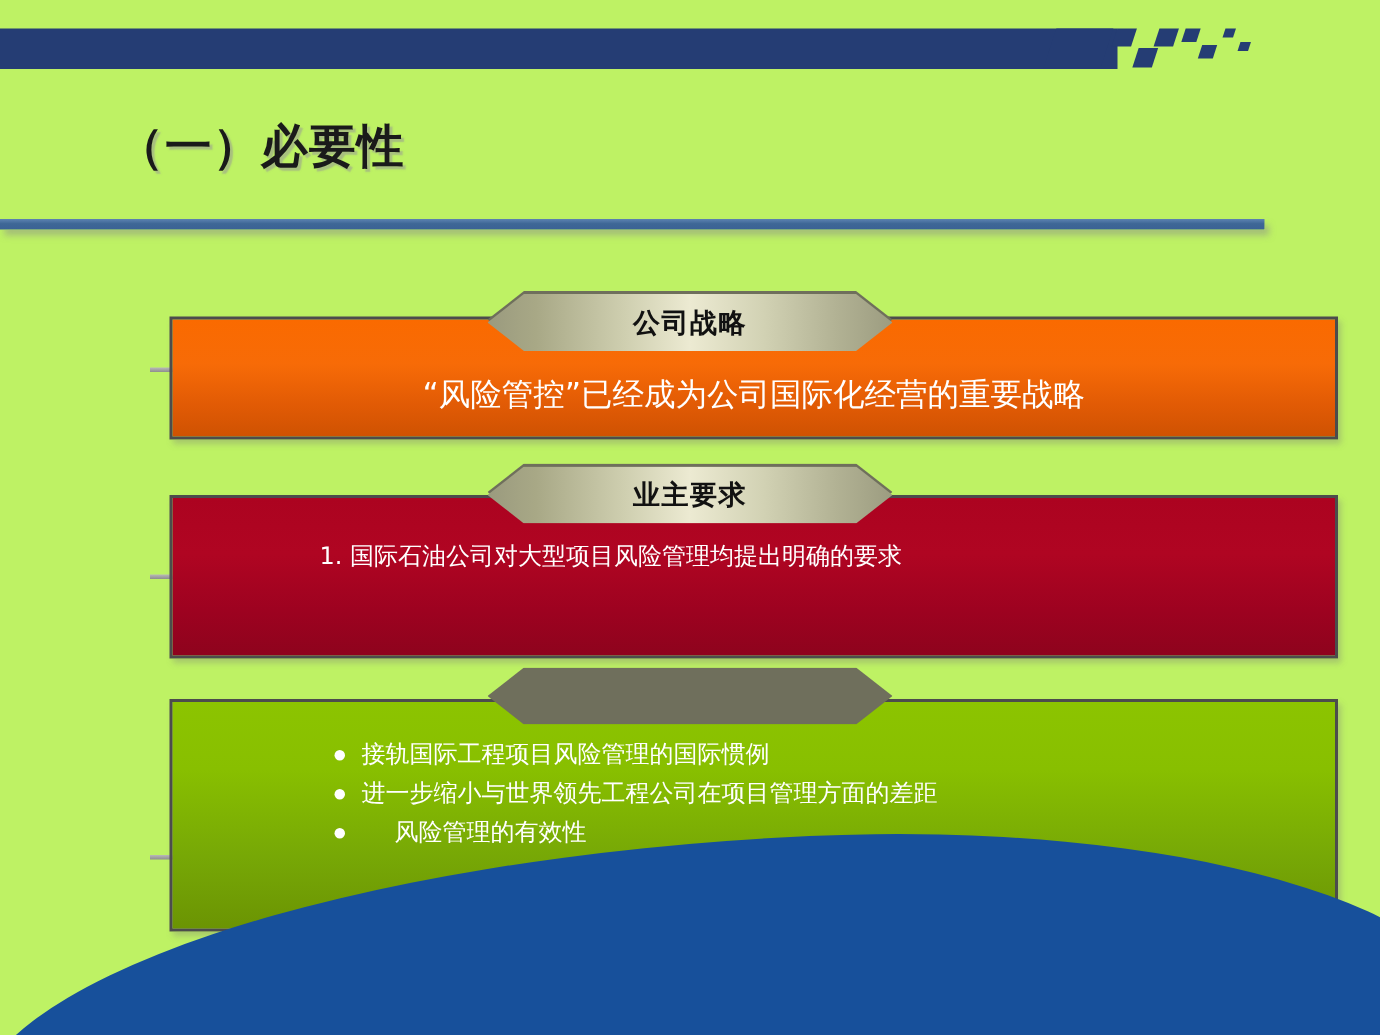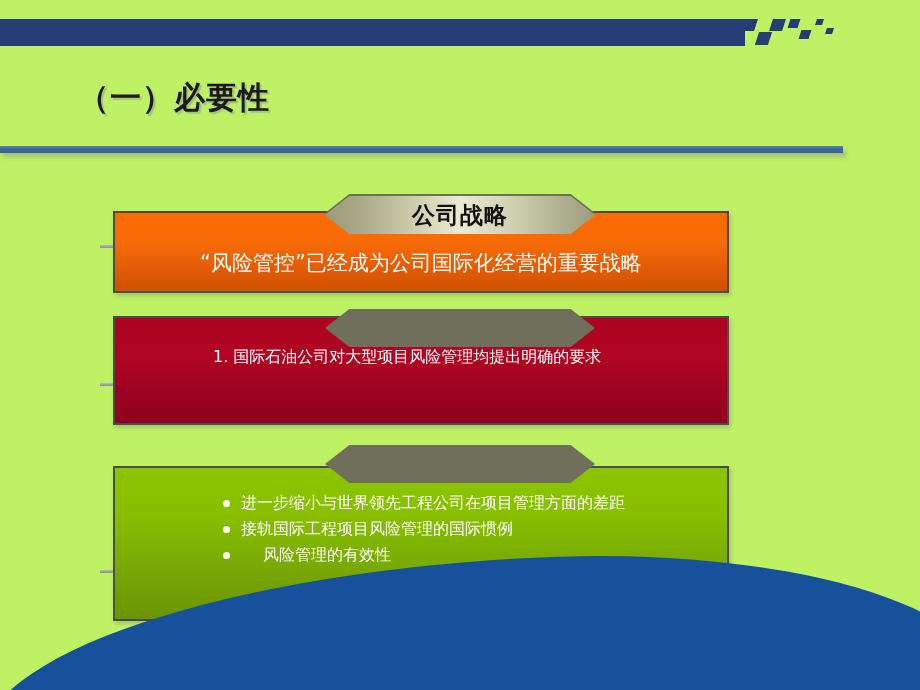--- a/index.html
+++ b/index.html
@@ -61,32 +61,32 @@
     width: 843px;
     height: 7px;
     background: linear-gradient(to bottom, #5d83b1 0%, #3e6796 45%, #3b6294 100%);
     box-shadow: 3px 4px 4px rgba(140,140,140,0.5);
   }
 
   
   .panel {
     position: absolute;
     left: 113px;
-    width: 616px;
+    width: 779px;
     border: 2px solid #4c4c4c;
     box-sizing: border-box;
     box-shadow: 2px 3px 4px rgba(120,120,120,0.35);
   }
   .panel-orange {
     top: 211px;
     height: 82px;
     background: linear-gradient(to bottom, #fa6a00 0%, #f76b07 38%, #e25b05 72%, #cf5202 100%);
   }
   .panel-red {
-    top: 316px;
+    top: 330px;
     height: 109px;
     background: linear-gradient(to bottom, #ac0320 0%, #b00522 35%, #9d0220 72%, #8e031d 100%);
   }
   .panel-green {
     top: 466px;
     height: 155px;
     background: linear-gradient(to bottom, #8cc400 0%, #88bf00 30%, #77a806 68%, #6b9403 100%);
   }
 
   
@@ -152,21 +152,21 @@
   .tab-border {
     position: absolute;
     left: 325px;
     width: 270px;
     height: 38px;
     background: #6f6f5c;
     -webkit-clip-path: polygon(0% 50%, 9% 0%, 91% 0%, 100% 50%, 91% 100%, 9% 100%);
     clip-path: polygon(0% 50%, 9% 0%, 91% 0%, 100% 50%, 91% 100%, 9% 100%);
   }
   .tab-label {
-    font-size: 23px;
+    font-size: 18px;
     font-weight: bold;
     color: #111111;
     letter-spacing: 1px;
     white-space: nowrap;
   }
   .tab-orange   { top: 196px; }
   .tab-red      { top: 311px; }
   .tab-green    { top: 447px; }
   .tabb-orange  { top: 194px; }
   .tabb-red     { top: 309px; }
@@ -229,37 +229,40 @@
   <div class="panel panel-red">
     <ul class="panel-list">
       <li class="num-item">1. 国际石油公司对大型项目风险管理均提出明确的要求</li>
     </ul>
   </div>
 
   <div class="panel panel-green">
     <ul class="panel-list" style="left:108px; top:22px;">
       <li class="bullet-item">
         <span class="bullet-dot"></span>
-        <span>进一步缩小与世界领先工程公司在项目管理方面的差距</span>
+        <span>接轨国际工程项目风险管理的国际惯例</span>
       </li>
       <li class="bullet-item">
         <span class="bullet-dot"></span>
-        <span>接轨国际工程项目风险管理的国际惯例</span>
+        <span>进一步缩小与世界领先工程公司在项目管理方面的差距</span>
       </li>
       <li class="bullet-item">
         <span class="bullet-dot"></span>
         <span class="wrap-line">风险管理的有效性</span>
       </li>
     </ul>
   </div>
 
   <div class="tab-border tabb-orange"></div>
   <div class="tab tab-orange">
     <span class="tab-label">公司战略</span>
   </div>
 
   <div class="tab-border tabb-red"></div>
+  <div class="tab tab-red">
+    <span class="tab-label">业主要求</span>
+  </div>
 
   <div class="tab-border tabb-green"></div>
 
   <div class="swoosh"></div>
 
 </div>
 
 </body></html>

